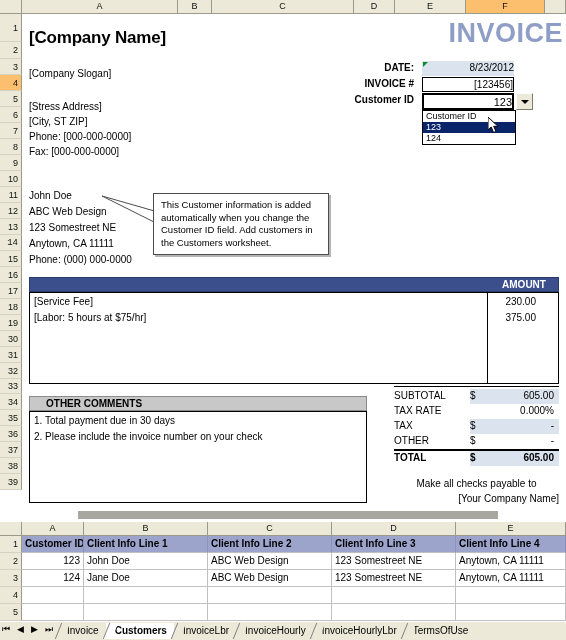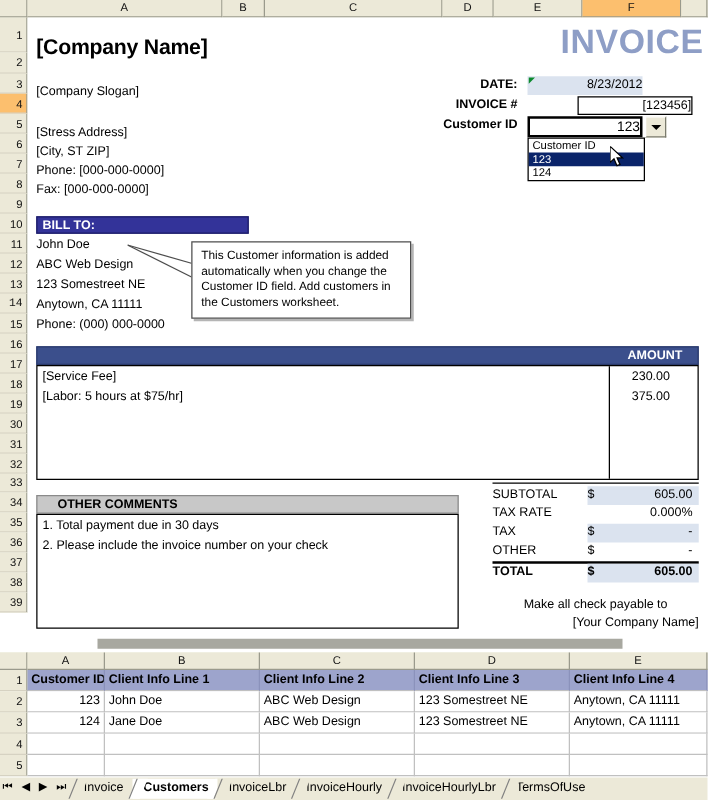--- a/index.html
+++ b/index.html
@@ -70,21 +70,21 @@
 
   .fld{
     position:absolute;box-sizing:border-box;
     width:92px;height:15px;line-height:14px;text-align:right;font-size:10px;
   }
   .fld-date{left:400px;top:47px;background:#dbe3ef;color:#000;}
   .fld-date .errtri{
     position:absolute;left:1px;top:1px;width:0;height:0;
     border-left:5px solid #0c8a2e;border-bottom:5px solid transparent;
   }
-  .fld-inv{left:400px;top:63px;border:1px solid #000;background:#fff;margin-left:40px;}
+  .fld-inv{left:400px;top:63px;border:1px solid #000;background:#fff;}
   .fld-cust{
     left:400px;top:79px;width:92px;height:17px;line-height:15px;
     border:2px solid #000;background:#fff;font-size:11px;
   }
   .dd-btn{
     position:absolute;left:494px;top:79px;width:17px;height:17px;
     box-sizing:border-box;background:#ece9d8;
     border:1px solid #fff;border-right-color:#7b7b6e;border-bottom-color:#7b7b6e;
     display:flex;align-items:center;justify-content:center;
   }
@@ -372,21 +372,20 @@
       <div class="dd-list" id="dd-list">
           <div class="dd-item">Customer ID</div>
           <div class="dd-item hl">123</div>
           <div class="dd-item">124</div>
         </div>
 
       <svg class="cursor" viewBox="0 0 12 17">
         <polygon points="0,0 0,13 3.2,10 5.6,15.5 8,14.5 5.7,9.3 10,9.3" fill="#ffffff" stroke="#000000" stroke-width="1"></polygon>
       </svg>
 
-      <div class="billto">BILL TO:</div>
       <div class="bt1">John Doe</div>
       <div class="bt2">ABC Web Design</div>
       <div class="bt3">123 Somestreet NE</div>
       <div class="bt4">Anytown, CA 11111</div>
       <div class="bt5">Phone: (000) 000-0000</div>
 
       <svg class="callout-tail" viewBox="0 0 60 36">
         <path d="M0,4 L56,20" stroke="#4d4d4d" stroke-width="1" fill="none"></path>
         <path d="M0,4 L56,32" stroke="#4d4d4d" stroke-width="1" fill="none"></path>
       </svg>
@@ -433,21 +432,21 @@
 
       <div class="tot-rule"></div>
 
       <div class="tot r5">
         <div class="shade"></div>
         <div class="lab">TOTAL</div>
         <div class="cur">$</div>
         <div class="val">605.00</div>
       </div>
 
-      <div class="payto1">Make all check payable to</div>
+      <div class="payto1">Make all checks payable to</div>
       <div class="payto2">[Your Company Name]</div>
 
       <div class="oc-hdr">OTHER COMMENTS</div>
       <div class="oc-body">
         <div class="ocline a">1. Total payment due in 30 days</div>
         <div class="ocline b">2. Please include the invoice number on your check</div>
       </div>
 
     </div>
   </div>

